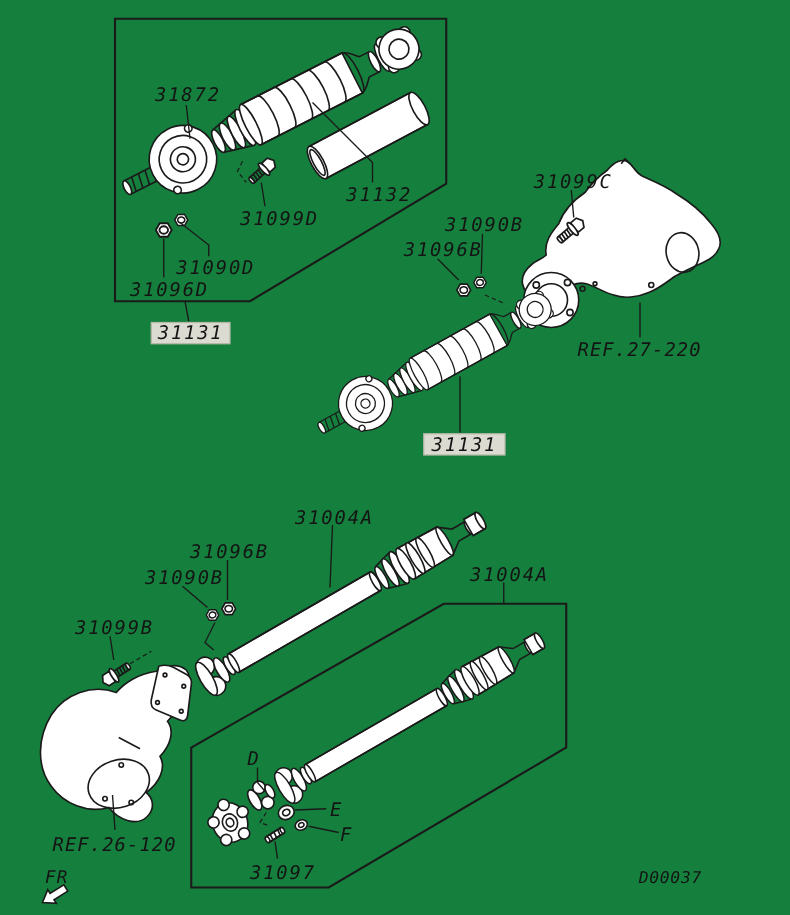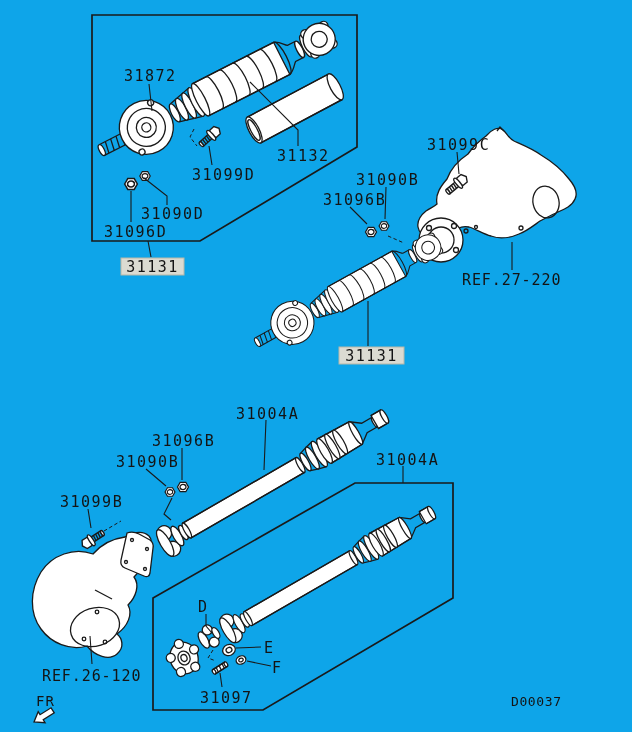--- a/index.html
+++ b/index.html
@@ -1,16 +1,16 @@
 <!DOCTYPE html>
 <html><head>
 <meta charset="utf-8">
 <style>
   html,body{margin:0;padding:0;background:#fff;}
-  .stage{position:relative;width:632px;height:732px;background:#0ea5e9;overflow:hidden;}
+  .stage{position:relative;width:632px;height:732px;background:#15803d;overflow:hidden;font-style:italic;}
   svg{display:block;}
   svg text{fill:#141414;font-family:"DejaVu Sans Mono","Liberation Mono",monospace;
            font-size:15px;letter-spacing:1.5px;}
   svg text.ref{letter-spacing:0.9px;}
   svg text.code{font-size:13px;letter-spacing:0.6px;}
   svg text.fr{font-size:14px;letter-spacing:1px;}
   svg text.hl{text-anchor:middle;letter-spacing:1.5px;}
   .ln{stroke:#1a1a1a;fill:none;stroke-width:1.3;}
   .ln2{stroke:#1a1a1a;fill:#fff;stroke-width:1.3;}
   .frame{stroke:#1a1a1a;fill:none;stroke-width:1.7;}

